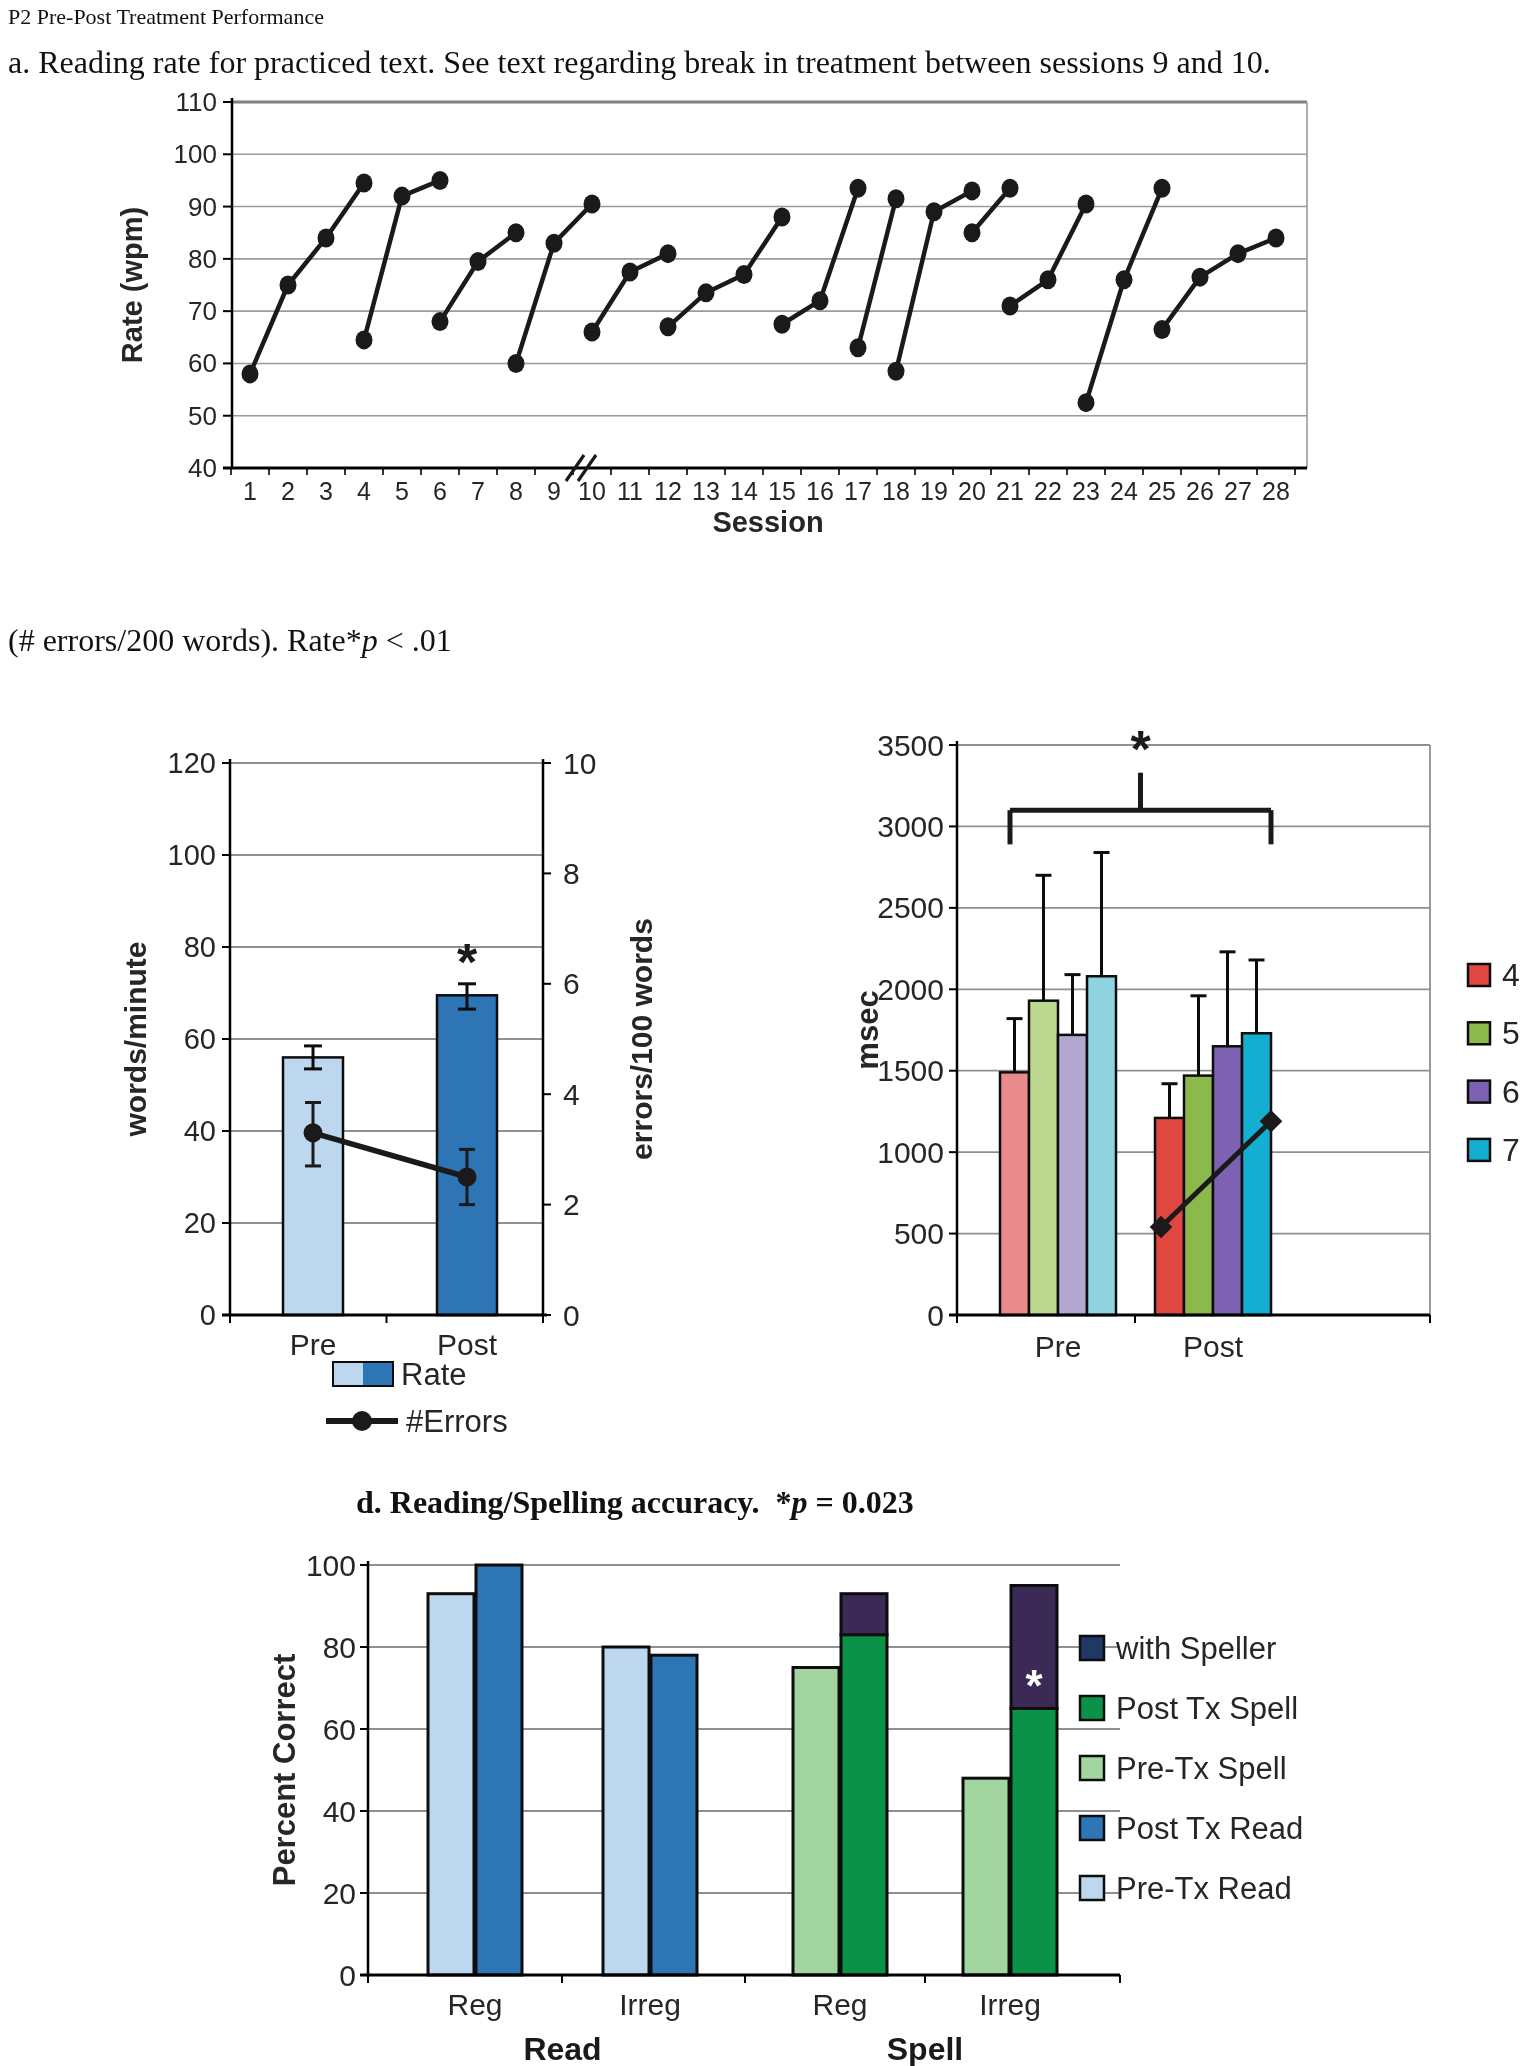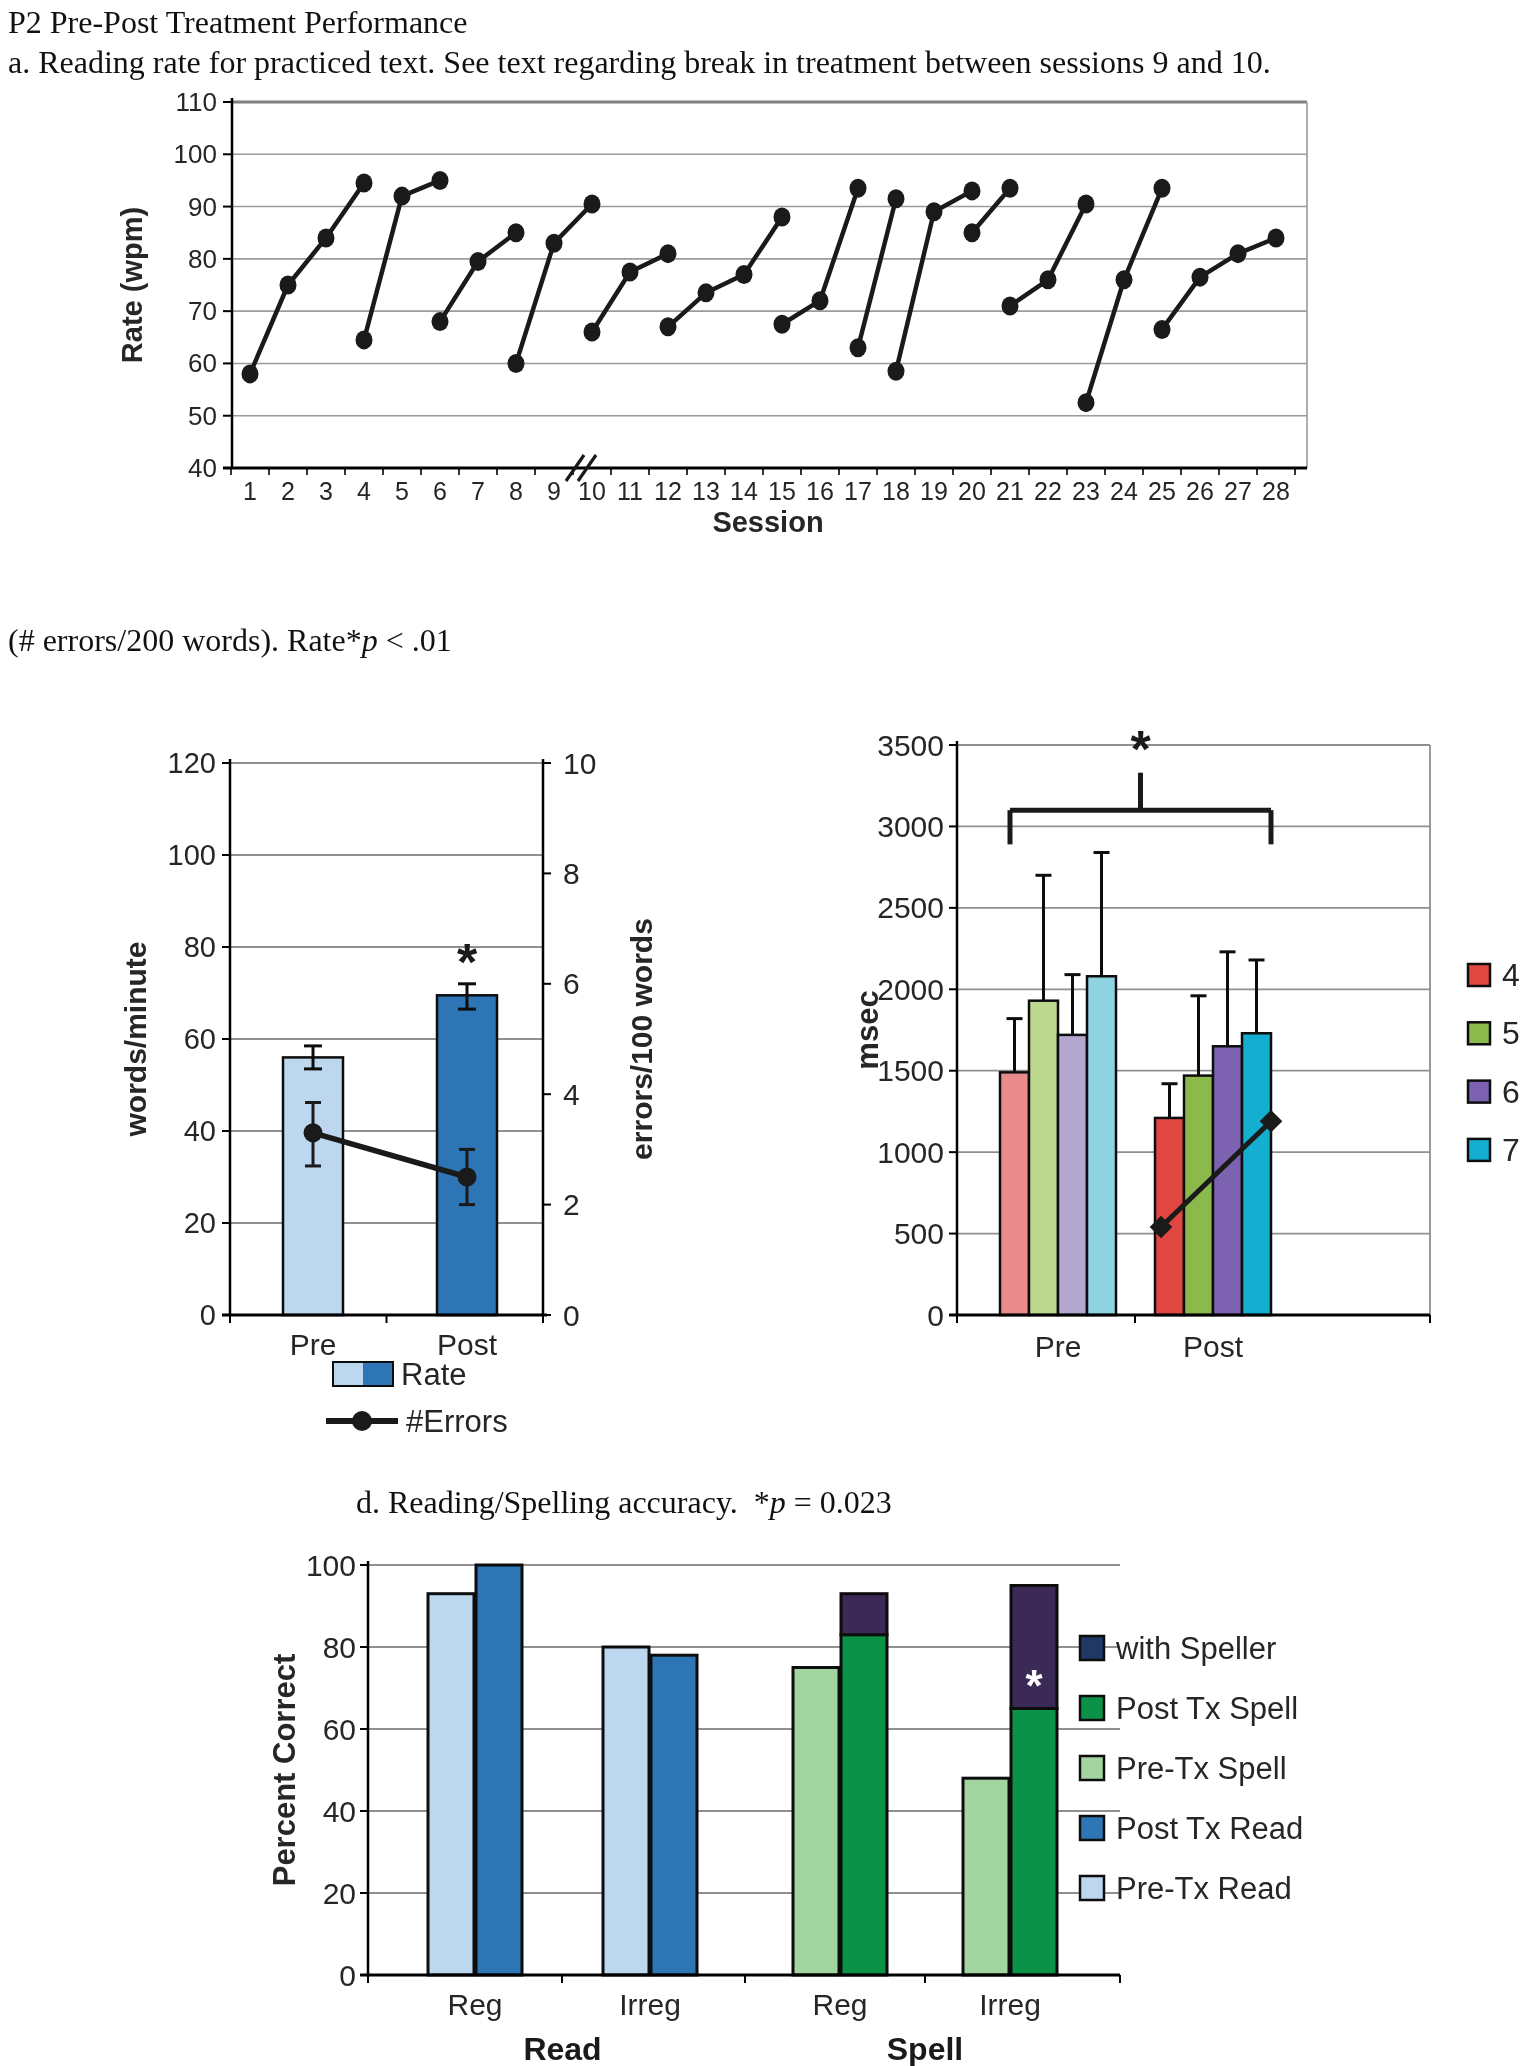--- a/index.html
+++ b/index.html
@@ -1,26 +1,26 @@
 <!DOCTYPE html>
 <html><head>
 <meta charset="utf-8">
 <style>
   html,body{margin:0;padding:0;background:#ffffff;}
   body{width:1536px;height:2066px;position:relative;overflow:hidden;
        font-family:"Liberation Sans",sans-serif;}
   .serif{font-family:"Liberation Serif",serif;color:#111;}
-  .title{position:absolute;left:8px;top:4px;font-size:32px;}
+  .title{position:absolute;left:8px;top:4px;font-size:22px;}
   .cap{position:absolute;font-size:32px;line-height:40px;}
   .cap .ip{font-style:italic;}
   #caption-a{left:8px;top:42px;}
   #caption-b{left:8px;top:620px;width:800px;}
   #caption-c{left:828px;top:620px;width:708px;}
   #caption-c .l2{padding-left:22px;}
-  #caption-d{left:356px;top:1482px;}
+  #caption-d{left:356px;top:1482px;font-weight:bold;}
   svg{position:absolute;}
   #chart-a{left:0;top:78px;}
   #chart-b{left:0;top:740px;}
   #chart-c{left:820px;top:718px;}
   #chart-d{left:250px;top:1530px;}
 </style>
 </head>
 <body>
 
 <div class="title serif">P2 Pre-Post Treatment Performance</div>

